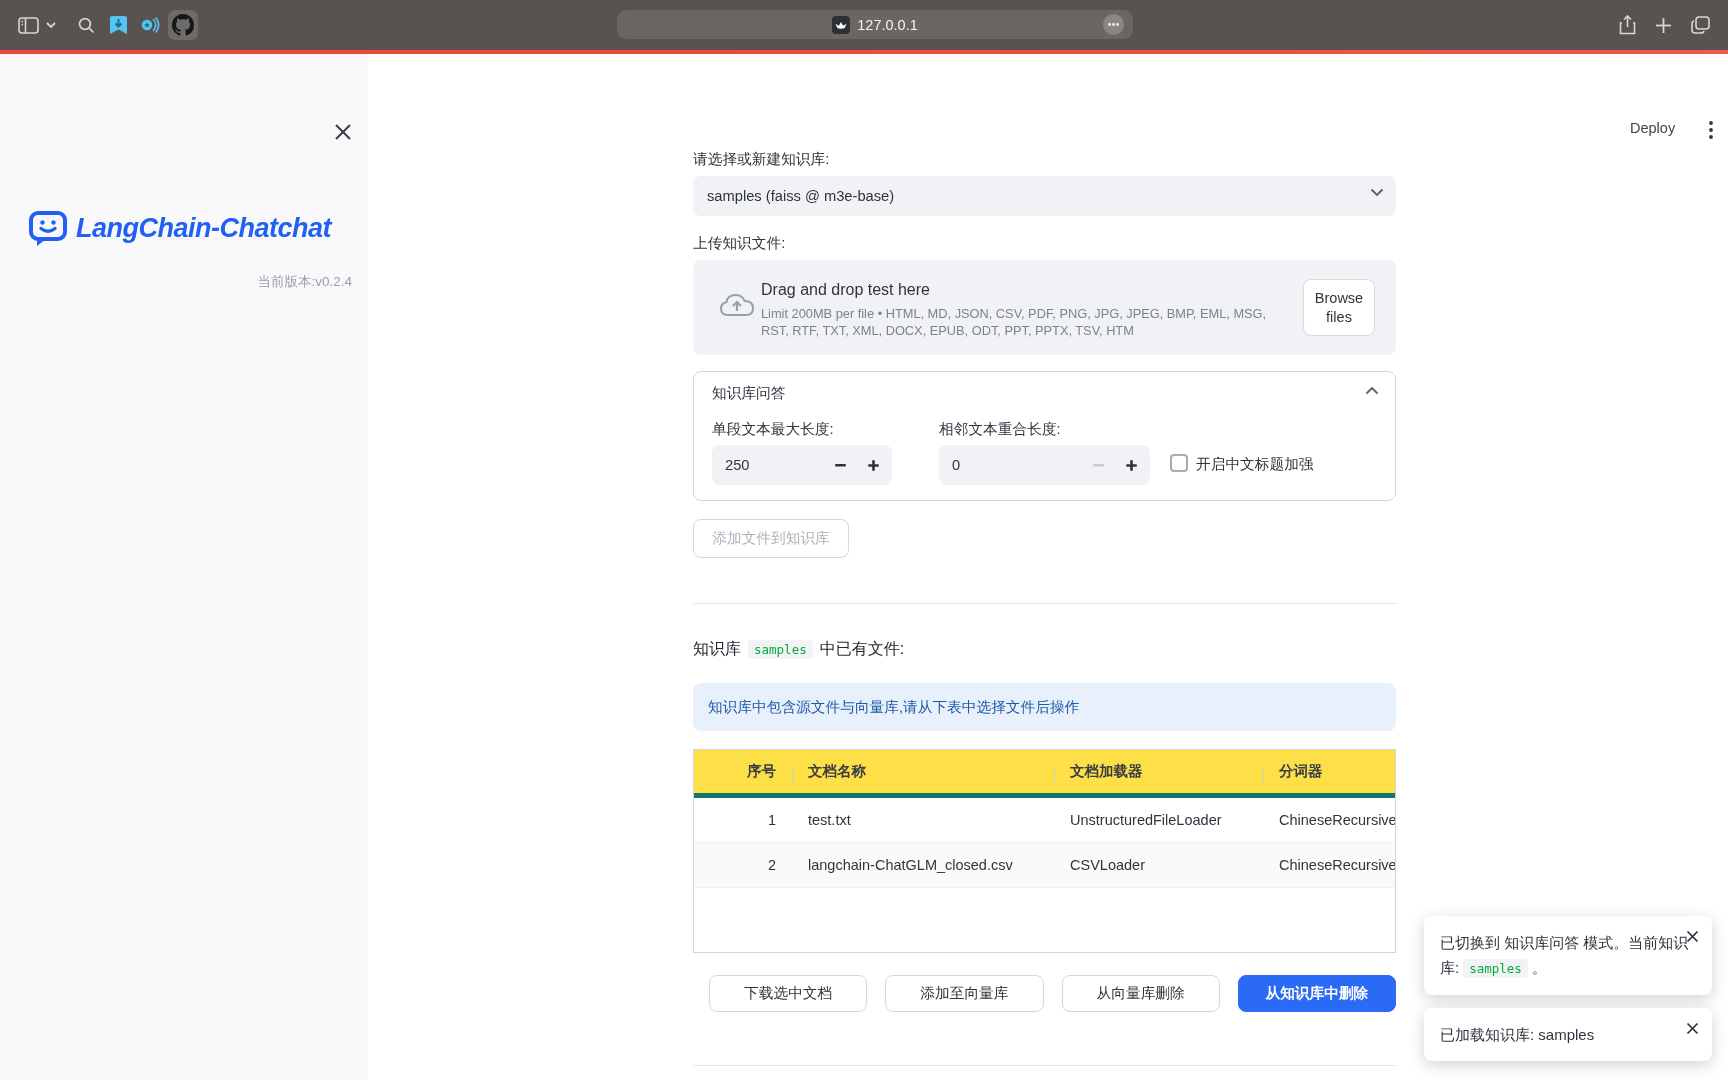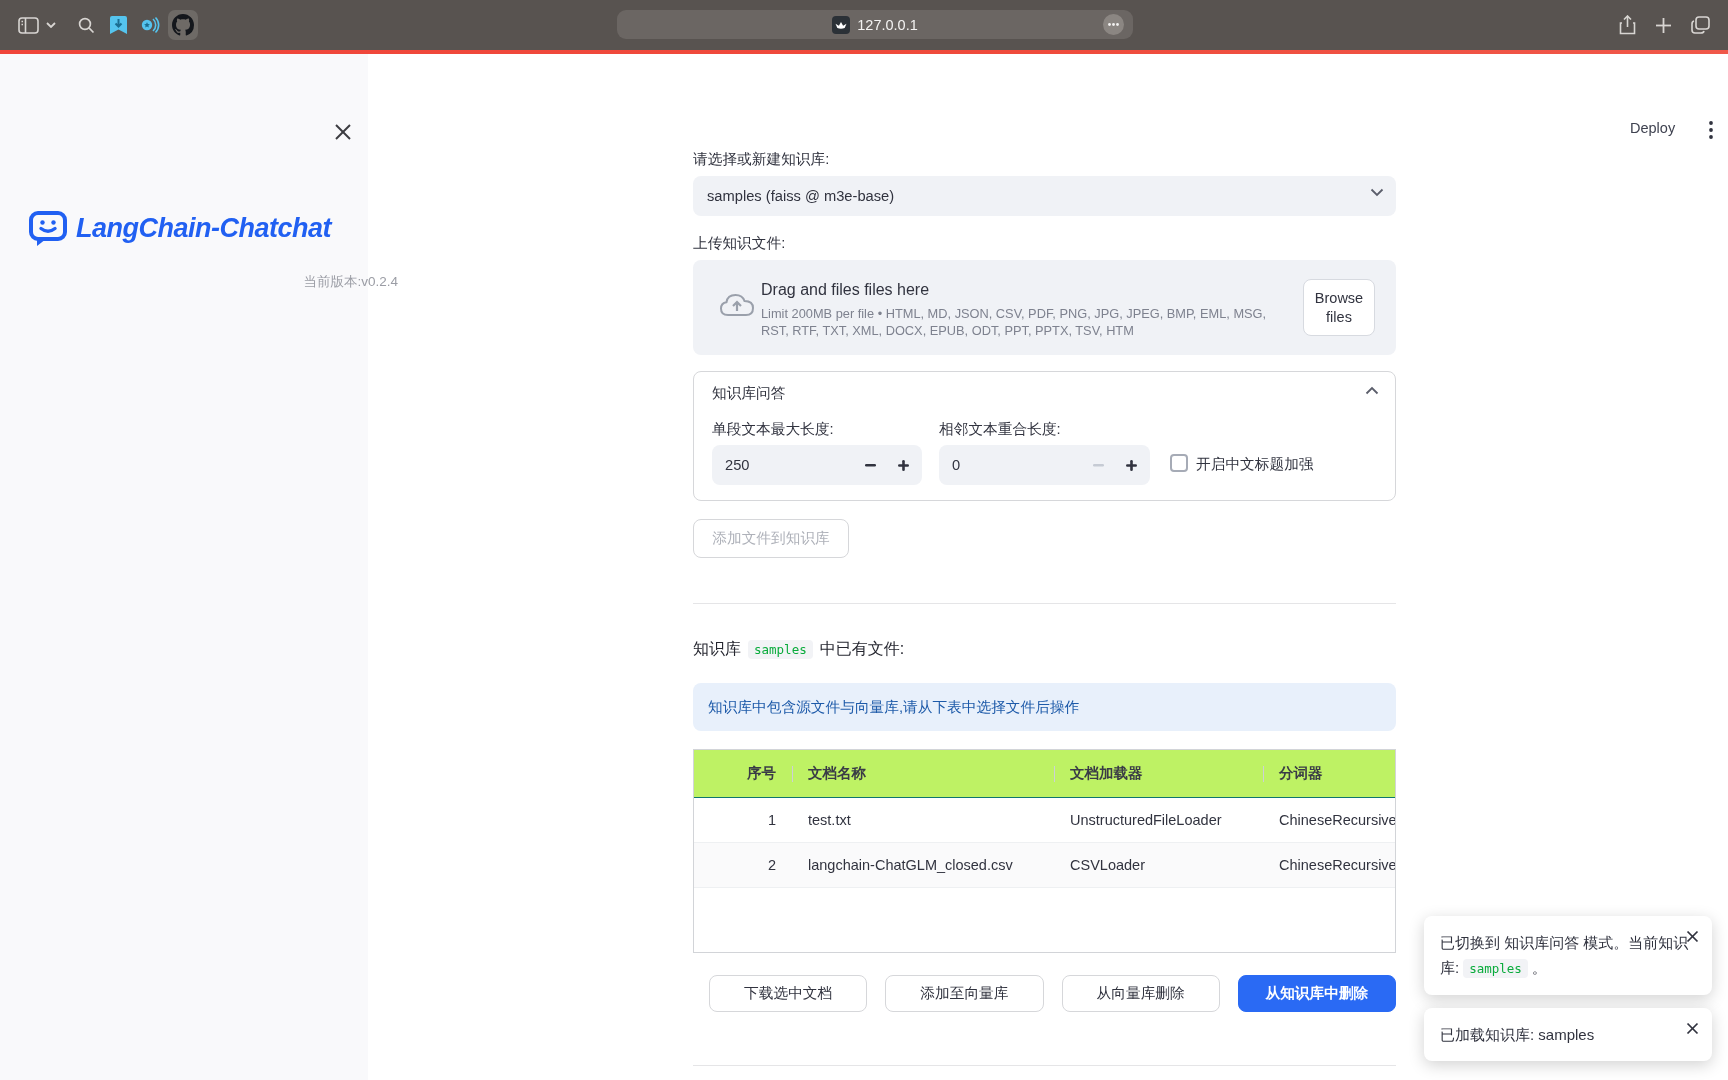--- a/index.html
+++ b/index.html
@@ -16,21 +16,21 @@
   .favicon { width:18px; height:18px; border-radius:4px; background:#2b3137; display:flex; align-items:center; justify-content:center; }
   .ellipsis-circle { position:absolute; right:9px; top:4px; width:21px; height:21px; border-radius:50%; background:#8b8682; display:flex; align-items:center; justify-content:center; }
   .deco-line { position:absolute; left:0; top:50px; width:1728px; height:4px; background:linear-gradient(90deg,#f0453a,#ef4b3c 60%,#f0584a); }
 
   
   .app { position:absolute; left:0; top:54px; width:1728px; height:1026px; background:#ffffff; }
   .sidebar { position:absolute; left:0; top:0; width:368px; height:1026px; background:#f9f9fb; }
   .sb-close { position:absolute; left:334px; top:69px; width:18px; height:18px; cursor:pointer; }
   .logo-row { position:absolute; left:28px; top:155px; width:324px; display:flex; align-items:center; gap:8px; }
   .logo-text { color:#2160f2; font-size:27px; font-weight:700; font-style:italic; letter-spacing:-0.5px; white-space:nowrap; }
-  .version { position:absolute; left:0; top:219px; width:352px; text-align:right; color:#9b9da5; font-size:13.5px;margin-left:46px; }
+  .version { position:absolute; left:0; top:219px; width:352px; text-align:right; color:#9b9da5; font-size:13.5px; }
   .menu-card { position:absolute; left:18px; top:256px; width:332px; height:126px; background:#ffffff; border-radius:10px; box-shadow:0 1px 5px rgba(0,0,0,0.07); padding:12px 14px; }
   .menu-item { height:46px; border-radius:8px; display:flex; align-items:center; gap:14px; padding:0 16px; font-size:16px; color:#31333f; cursor:pointer; }
   .menu-item.selected { background:#2a6af4; color:#ffffff; margin-top:6px; font-weight:600; }
 
   
   .deploy { position:absolute; left:1630px; top:66px; font-size:14.5px; color:#3f4250; cursor:pointer; }
   .kebab { position:absolute; left:1698px; top:63px; width:26px; height:26px; display:flex; align-items:center; justify-content:center; cursor:pointer; }
 
   
   .content { position:absolute; left:693px; top:0; width:703px; }
@@ -57,21 +57,21 @@
   .add-btn { position:absolute; left:0; top:465px; width:156px; height:39px; background:#ffffff; border:1px solid #d6d7da; border-radius:8px; font-size:14.7px; color:#aeb1b9; display:flex; align-items:center; justify-content:center; cursor:default; }
 
   .divider { position:absolute; left:0; width:703px; height:1px; background:#e5e5e7; }
 
   .kb-heading { position:absolute; left:0; top:585px; font-size:16px; color:#262730; display:flex; align-items:center; }
   .code-chip { font-family:"DejaVu Sans Mono","Liberation Mono",monospace; font-size:12.5px; color:#09ab3b; background:#f2f3f6; border-radius:4px; padding:2px 6px; margin:0 7px; }
 
   .infobox { position:absolute; left:0; top:629px; width:703px; height:48px; background:#e8f0fb; border-radius:8px; display:flex; align-items:center; padding:8px 15px; font-size:14.7px; color:#1d5aa9; }
 
   .grid { position:absolute; left:0; top:695px; width:703px; height:204px; border:1px solid #d2d4d8; background:#ffffff; overflow:hidden; font-size:14.5px; }
-  .grid-header { position:absolute; left:0; top:0; width:100%; height:48px; background:#bef264; border-bottom:1px solid #0f766e; display:flex; font-weight:600; color:#3a3c46; }
+  .grid-header { position:absolute; left:0; top:0; width:100%; height:48px; background:#fde047; border-bottom:5px solid #0f766e; display:flex; font-weight:600; color:#3a3c46; }
   .grid-row { position:absolute; left:0; width:100%; height:45px; display:flex; border-bottom:1px solid #eef0f2; color:#31333f; background:#ffffff; }
   .grid-row.alt { background:#fafafb; }
   .gc { display:flex; align-items:center; padding:0 16px; white-space:nowrap; overflow:hidden; }
   .gc1 { width:98px; justify-content:flex-end; }
   .gc2 { width:262px; }
   .gc3 { width:209px; }
   .gc4 { width:134px; flex:1; }
   .col-sep { position:absolute; top:16px; width:1px; height:16px; background:#cdd0d5; }
 
   .actions { position:absolute; left:0; top:921px; width:703px; display:flex; gap:18px;padding-left:16px; }
@@ -211,36 +211,36 @@
     </div>
 
     <div class="field-label" style="left:0;top:180px;">上传知识文件:</div>
     <div class="dropzone">
       <span class="dz-icon">
         <svg width="36" height="27" viewBox="0 0 36 27" fill="none" stroke="currentColor" stroke-width="2">
             <path d="M9 25 Q2 25 2 18.5 Q2 13 7.5 12.2 Q8.5 5 16.5 5 Q23.5 5 25.5 11 Q34 11 34 18 Q34 25 27 25 Z"></path>
             <path d="M18 21 L18 12.5 M14 16 L18 12 L22 16" stroke-width="2.2"></path>
           </svg>
       </span>
-      <div class="dz-title">Drag and files files here</div>
+      <div class="dz-title">Drag and drop test here</div>
       <div class="dz-limit">Limit 200MB per file • HTML, MD, JSON, CSV, PDF, PNG, JPG, JPEG, BMP, EML, MSG, RST, RTF, TXT, XML, DOCX, EPUB, ODT, PPT, PPTX, TSV, HTM</div>
       <div class="browse-btn">Browse files</div>
     </div>
 
     <div class="expander">
       <div class="exp-header">
         <span>知识库问答</span>
         <span class="exp-chev">
           <svg width="14" height="9" viewBox="0 0 14 9" fill="none" stroke="#5b5e6b" stroke-width="1.8">
               <path d="M1.5 7.5 L7 2 L12.5 7.5"></path>
             </svg>
         </span>
       </div>
       <div class="num-label" style="left:18px;">单段文本最大长度:</div>
-      <div class="num-input" style="left:18px;width:210px;">
+      <div class="num-input" style="left:18px;width:180px;">
         <span>250</span>
         <span class="step-btn" style="right:40px;">
           <svg width="11" height="3" viewBox="0 0 11 3" fill="currentColor">
               <rect width="11" height="2.6" rx="1.3"></rect>
             </svg>
         </span>
         <span class="step-btn" style="right:7px;">
           <svg width="11" height="11" viewBox="0 0 11 11" fill="currentColor">
               <rect y="4.2" width="11" height="2.6" rx="1.3"></rect>
               <rect x="4.2" width="2.6" height="11" rx="1.3"></rect>

